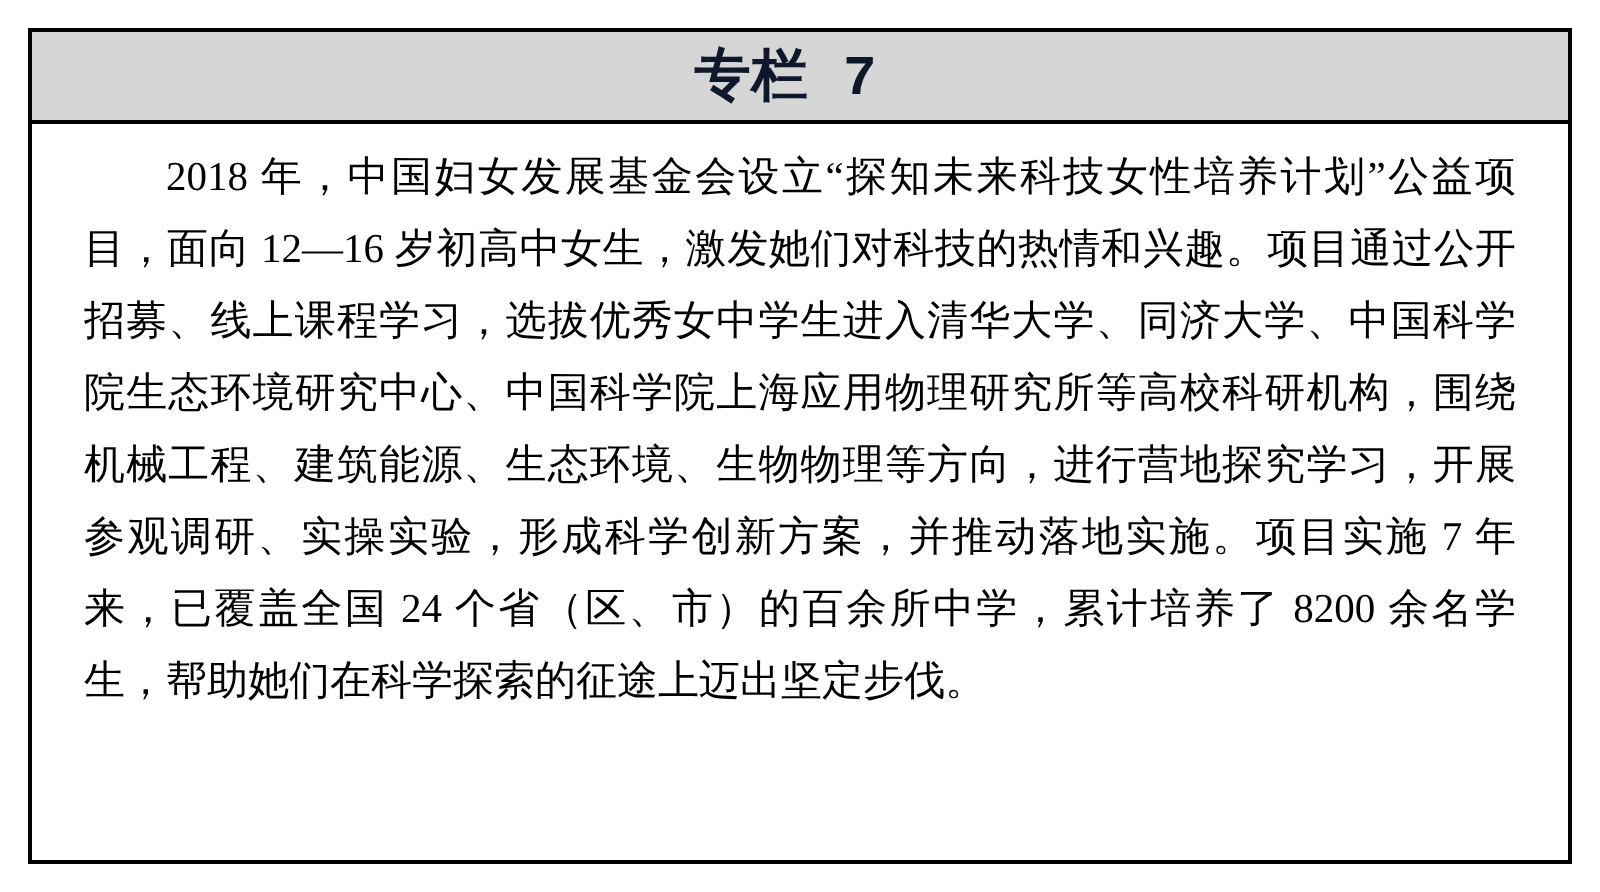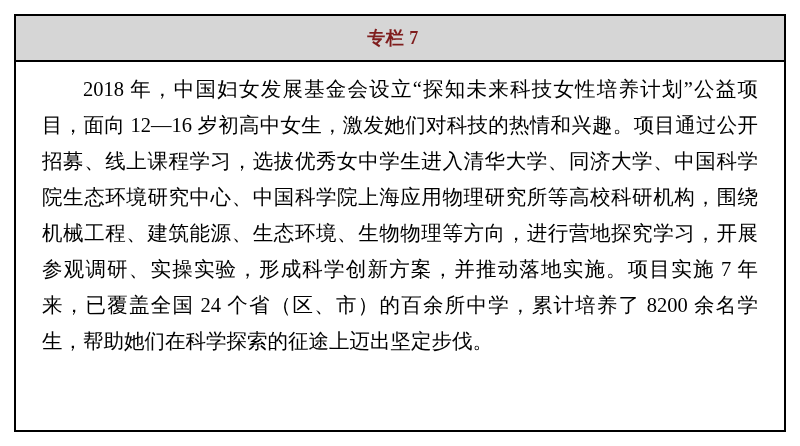--- a/index.html
+++ b/index.html
@@ -35,26 +35,26 @@
   .box-header {
     height: 46px;
     background: #d6d6d6;
     border-bottom: 2px solid #000000;
     display: flex;
     align-items: center;
     justify-content: center;
     box-sizing: border-box;
   }
   .header-title {
-    font-size: 18px;
+    font-size: 28px;
     font-weight: bold;
     letter-spacing: 0.5px;
-    color: #7f1d1d;
+    color: #0f172a;
     white-space: nowrap;
-    font-family: Liberation Serif, serif;
+    font-family: Liberation Mono, monospace;
   }
   .header-label {
     margin-right: 14px;
   }
   .box-body {
     flex: 1;
     padding: 9px 26px 10px 26px;
     box-sizing: border-box;
   }
   .body-text {

